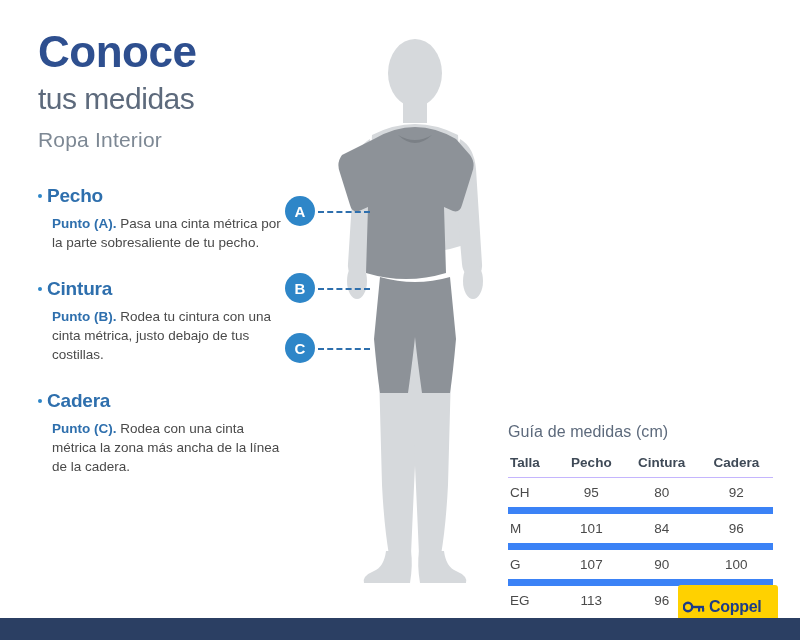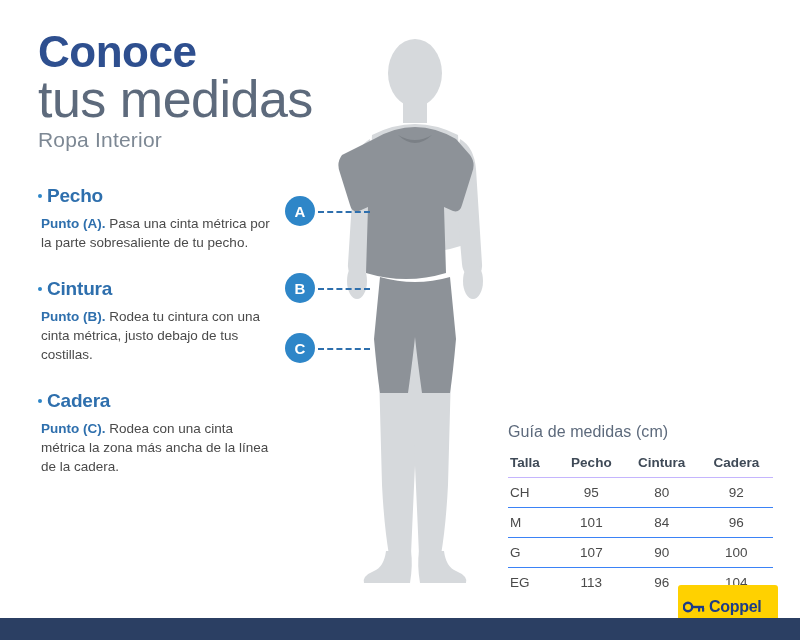--- a/index.html
+++ b/index.html
@@ -31,21 +31,21 @@
     width: 360px;
   }
   .title-line1 {
     font-size: 44px;
     font-weight: bold;
     color: #2e4f8f;
     line-height: 48px;
     letter-spacing: -0.5px;
   }
   .title-line2 {
-    font-size: 52px;
+    font-size: 30px;
     font-weight: normal;
     color: #5d6a7c;
     line-height: 46px;
     letter-spacing: -0.5px;
   }
   .subtitle {
     font-size: 21px;
     color: #7d8894;
     margin-top: 6px;
     letter-spacing: 0.2px;
@@ -77,21 +77,21 @@
     font-size: 19px;
     font-weight: bold;
     color: #2e6fad;
     letter-spacing: -0.2px;
   }
   .section-body {
     font-size: 13.5px;
     line-height: 19px;
     color: #4a4a4a;
     margin-top: 7px;
-    margin-left: 3px;
+    margin-left: 14px;
     width: 235px;
   }
   .section-body .pt {
     color: #2e6fad;
     font-weight: bold;
   }
 
   
   .figure {
     position: absolute;
@@ -156,21 +156,21 @@
     font-size: 13.5px;
   }
   thead th.first { text-align: left; padding-left: 2px; }
   thead tr { border-bottom: 1px solid #c4b5fd; }
   tbody td {
     text-align: center;
     padding: 7px 0;
     color: #4a4a4a;
   }
   tbody td.first { text-align: left; padding-left: 2px; }
-  tbody tr { border-bottom: 1px solid #3b82f6; }
+  tbody tr { border-bottom: 7px solid #3b82f6; }
   tbody tr:last-child { border-bottom: none; }
 
   
   .logo {
     position: absolute;
     left: 678px;
     top: 585px;
     width: 100px;
     height: 44px;
     background: #ffd100;

